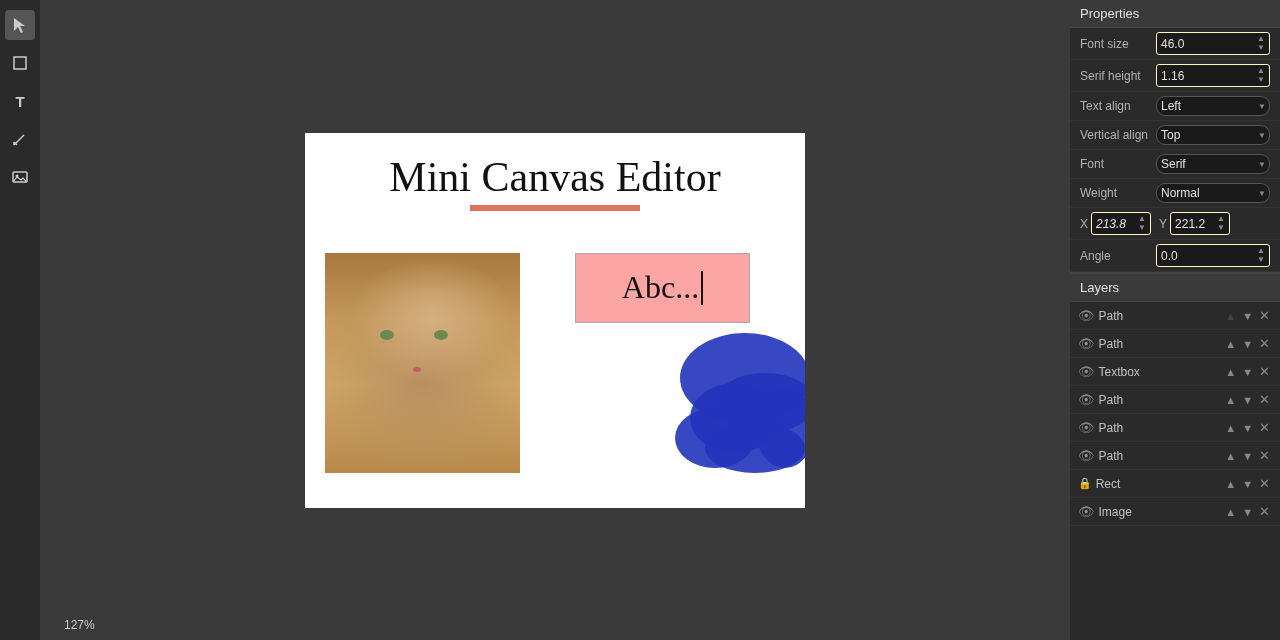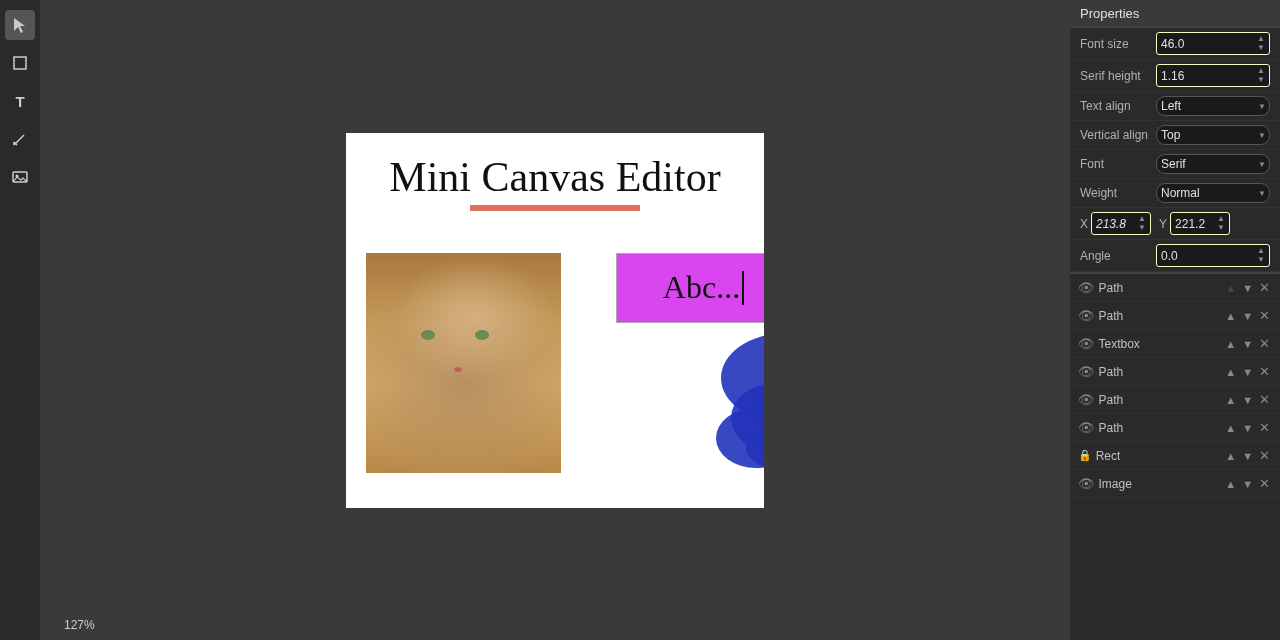--- a/index.html
+++ b/index.html
@@ -46,21 +46,21 @@
       align-items: center;
       justify-content: center;
       position: relative;
     }
 
     #canvas-container {
       position: relative;
     }
 
     #canvas {
-      width: 418px;
+      width: 500px;
       height: 375px;
       background: white;
       position: relative;
       overflow: hidden;
     }
 
     .canvas-title {
       font-size: 42px;
       font-family: serif;
       text-align: center;
@@ -93,21 +93,21 @@
       position: relative;
     }
 
     .textbox-element {
       position: absolute;
       left: 270px;
       top: 120px;
       width: 175px;
       height: 70px;
       border: 1.5px solid #aaa;
-      background: #d946ef;
+      background: #fca5a5;
       display: flex;
       align-items: center;
       justify-content: center;
       font-size: 32px;
       font-family: serif;
       color: #111;
     }
 
     .cursor-line {
       display: inline-block;
@@ -503,20 +503,21 @@
         <span>0.0</span>
         <div class="spinner-arrows">
           <div class="spinner-arrow">▲</div>
           <div class="spinner-arrow">▼</div>
         </div>
       </div>
     </div>
   </div>
 
   <div id="layers-section">
+    <div class="layers-header">Layers</div>
 
     <div id="layers-list">
         <div class="layer-row">
     <span class="layer-eye">👁</span>
     <span class="layer-name">Path</span>
     <div class="layer-actions">
       <span class="layer-action-btn" style="color:#444;">▲</span>
       <span class="layer-action-btn">▼</span>
       <span class="layer-action-btn" style="font-size:13px;">✕</span>
     </div>

